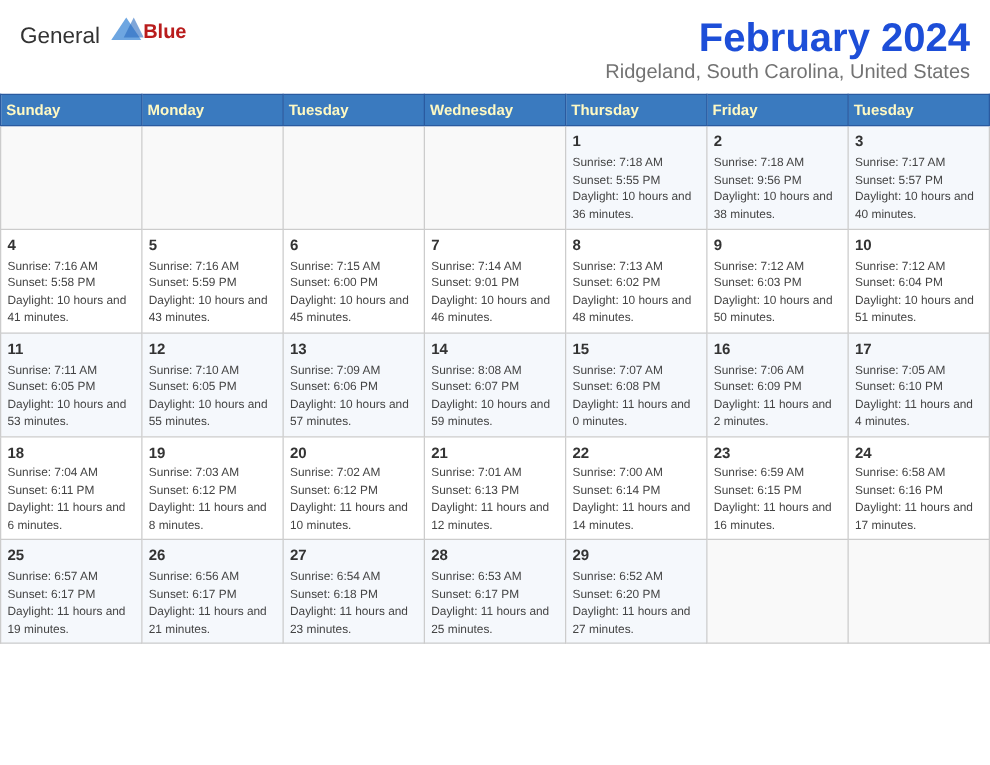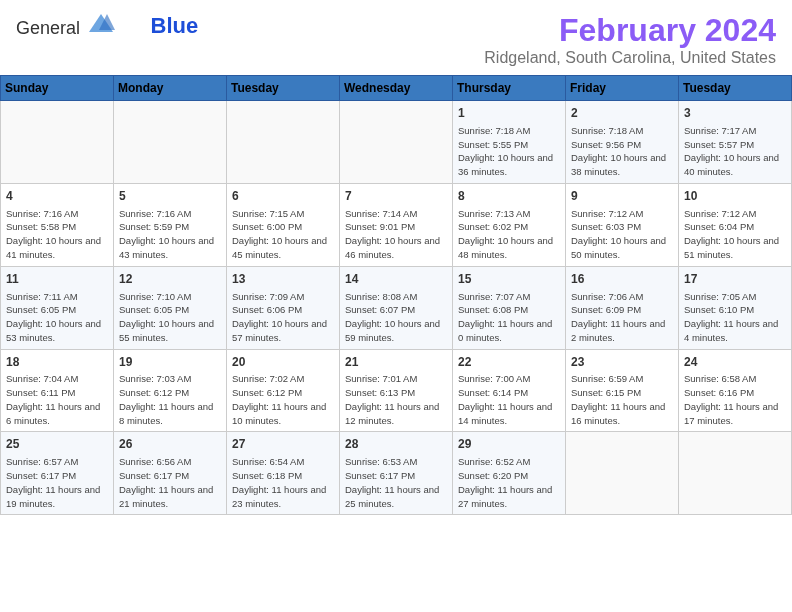--- a/index.html
+++ b/index.html
@@ -1,31 +1,31 @@
 <!DOCTYPE html>
 <html><head>
   <meta charset="utf-8">
   <style>
     * { margin: 0; padding: 0; box-sizing: border-box; }
     body { font-family: Arial, sans-serif; background: #fff; width: 792px; height: 612px; overflow: hidden; }
     
     .header { display: flex; justify-content: space-between; align-items: flex-start; padding: 12px 16px 8px 16px; }
-    .logo { display: flex; align-items: center; gap: 36px; }
+    .logo { display: flex; align-items: center; }
     .logo-text-general { font-size: 18px; color: #333; font-weight: normal; }
-    .logo-text-blue { font-size: 22px; color: #1d4ed8; font-weight: bold; }
+    .logo-text-blue { font-size: 16px; color: #b91c1c; font-weight: bold; }
     .logo-icon { width: 28px; height: 22px; margin-left: 2px; }
     .title-block { text-align: right; }
-    .main-title { font-size: 32px; color: #8b5cf6; font-weight: bold; }
+    .main-title { font-size: 32px; color: #1d4ed8; font-weight: bold; }
     .subtitle { font-size: 16px; color: #737373; }
 
     .calendar { width: 100%; border-collapse: collapse; table-layout: fixed; }
     
     .calendar thead tr th {
       background: #3a7abf;
-      color: #000000;
+      color: #fef9c3;
       font-size: 12px;
       font-weight: bold;
       padding: 5px 4px;
       text-align: left;
       border: 1px solid #2a5a9f;
     }
 
     .calendar tbody tr td {
       border: 1px solid #ccc;
       vertical-align: top;

